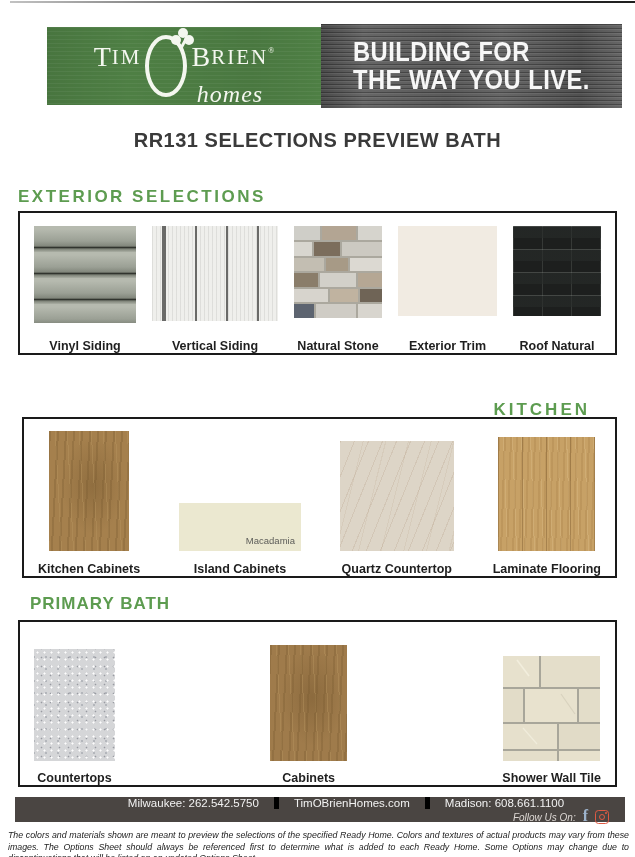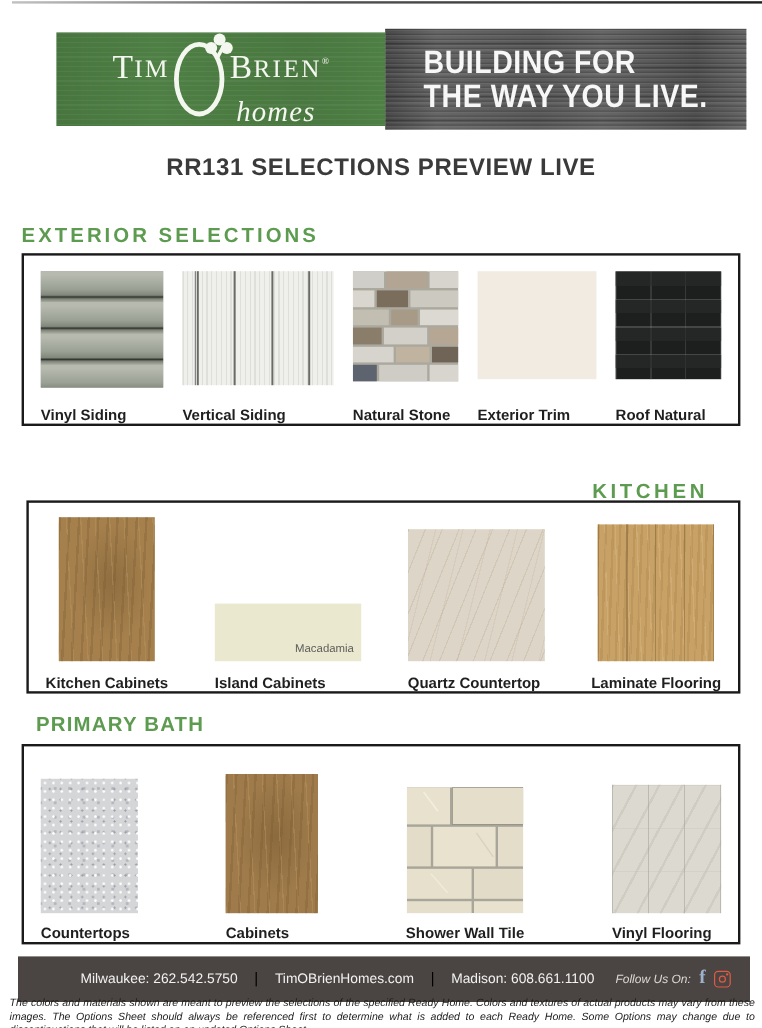--- a/index.html
+++ b/index.html
@@ -51,21 +51,21 @@
   .sec-head.kit{top:388px;right:45px;letter-spacing:3px;margin-top:12px;}
   .sec-head.bath{top:594px;left:30px;letter-spacing:1px;text-align:center;}
 
   
   .box{position:absolute;border:2px solid #1a1a1a;background:#fff;display:flex;
        justify-content:space-between;padding:0 14px;box-sizing:border-box;}
   .box.ext{top:211px;left:18px;width:599px;height:144px;}
   .box.kit{top:417px;left:22px;width:595px;height:161px;}
   .box.bath{top:620px;left:18px;width:599px;height:167px;}
 
-  .cell{display:flex;flex-direction:column;}
+  .cell{display:flex;flex-direction:column;align-items:center;}
   .sw-area{display:flex;align-items:flex-start;justify-content:center;}
   .box.ext .sw-area{height:107px;margin-top:13px;}
   .box.kit .sw-area{height:132px;margin-top:3px;align-items:flex-end;}
   .box.bath .sw-area{height:135px;margin-top:5px;align-items:flex-end;}
   .sw{position:relative;}
   .sw-label{font-size:12.5px;font-weight:700;color:#1f1f1f;margin-top:13px;white-space:nowrap;}
   .box.kit .sw-label{margin-top:11px;}
   .box.bath .sw-label{margin-top:10px;}
 
   
@@ -111,25 +111,25 @@
       radial-gradient(circle,rgba(176,179,185,.9) 0 1px,transparent 1.5px);
     background-size:7px 7px,9px 9px,12px 12px;background-position:0 0,3px 4px,6px 2px;}
   .tx-tile{width:97px;height:105px;line-height:0;}
   .tx-vfloor{width:91px;height:107px;
     background-image:
       repeating-linear-gradient(to right,rgba(163,160,150,.55) 0 1px,transparent 1px 30px),
       repeating-linear-gradient(118deg,rgba(196,192,182,.5) 0 2px,transparent 2px 17px),
       repeating-linear-gradient(to bottom,rgba(200,197,188,.4) 0 1px,transparent 1px 36px);}
 
   
-  .footer-bar{position:absolute;top:797px;left:15px;width:610px;height:38px;background:#4a4542;
-    display:flex;align-items:center;color:#f2f2f2;font-size:11.5px;}
+  .footer-bar{position:absolute;top:797px;left:15px;width:610px;height:25px;background:#4a4542;
+    display:flex;align-items:center;color:#f2f2f2;font-size:11.5px;flex-direction:column;}
   .bar-items{display:flex;margin-left:52px;align-items:center;}
   .bar-item{white-space:nowrap;}
-  .bar-item + .bar-item{border-left:1px solid #000000;padding-left:15px;margin-left:15px;}
+  .bar-item + .bar-item{border-left:5px solid #000000;padding-left:15px;margin-left:15px;}
   .follow{margin-left:auto;margin-right:16px;display:flex;align-items:center;gap:7px;}
   .follow-label{font-style:italic;font-size:10px;color:#ddd8d4;}
   .fb{font-family:"Liberation Serif",serif;font-weight:700;font-size:16px;color:#9db3cc;
       line-height:1;position:relative;top:-1px;}
   .ig{width:12px;height:12px;border:1.7px solid #e05a43;border-radius:3.5px;position:relative;}
   .ig::before{content:"";position:absolute;left:2.6px;top:2.6px;width:4.2px;height:4.2px;
       border:1.4px solid #e05a43;border-radius:50%;}
   .ig::after{content:"";position:absolute;right:1px;top:1px;width:1.8px;height:1.8px;
       background:#e05a43;border-radius:50%;}
 
@@ -161,21 +161,21 @@
       </div>
       <div class="homes">homes</div>
     </div>
   </div>
   <div class="banner-wood">
     <div class="slogan">BUILDING FOR</div>
     <div class="slogan">THE WAY YOU LIVE.</div>
   </div>
 </div>
 
-<div class="flyer-title">RR131 SELECTIONS PREVIEW LIVE</div>
+<div class="flyer-title">RR131 SELECTIONS PREVIEW BATH</div>
 
 <div class="sec-head ext">EXTERIOR SELECTIONS</div>
 <div class="box ext">
 
   <div class="cell">
     <div class="sw-area">
         <div class="sw tx-hsiding"></div>
       </div>
     <div class="sw-label">Vinyl Siding</div>
   </div>
@@ -299,26 +299,20 @@
           <rect x="56" y="95" width="41" height="10" fill="#e7e1cd"></rect>
           <line x1="14" y1="4" x2="26" y2="20" stroke="#f2eedd" stroke-width="1.5"></line>
           <line x1="58" y1="38" x2="72" y2="58" stroke="#d8d2be" stroke-width="1.2"></line>
           <line x1="20" y1="72" x2="34" y2="88" stroke="#f0ecdb" stroke-width="1.2"></line>
         </svg>
       </div>
     </div>
     <div class="sw-label">Shower Wall Tile</div>
   </div>
 
-  <div class="cell">
-    <div class="sw-area">
-        <div class="sw tx-vfloor" style="background-color: rgb(220, 217, 208);"></div>
-      </div>
-    <div class="sw-label">Vinyl Flooring</div>
-  </div>
 </div>
 
 <div class="footer-bar">
   <div class="bar-items">
     <span class="bar-item">Milwaukee: 262.542.5750</span>
     <span class="bar-item">TimOBrienHomes.com</span>
     <span class="bar-item">Madison: 608.661.1100</span>
   </div>
   <div class="follow">
     <span class="follow-label">Follow Us On:</span>

